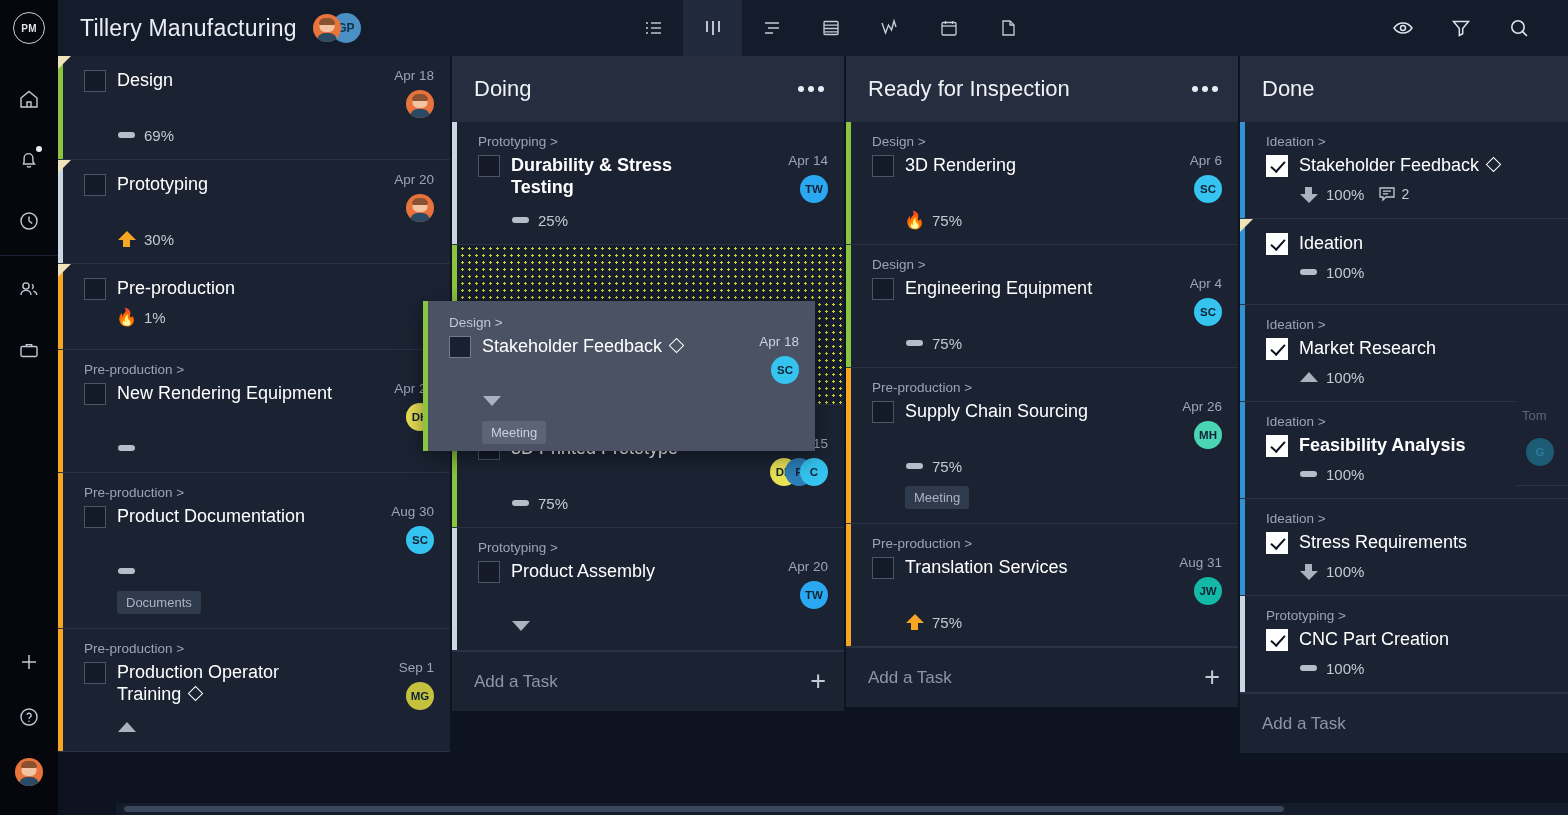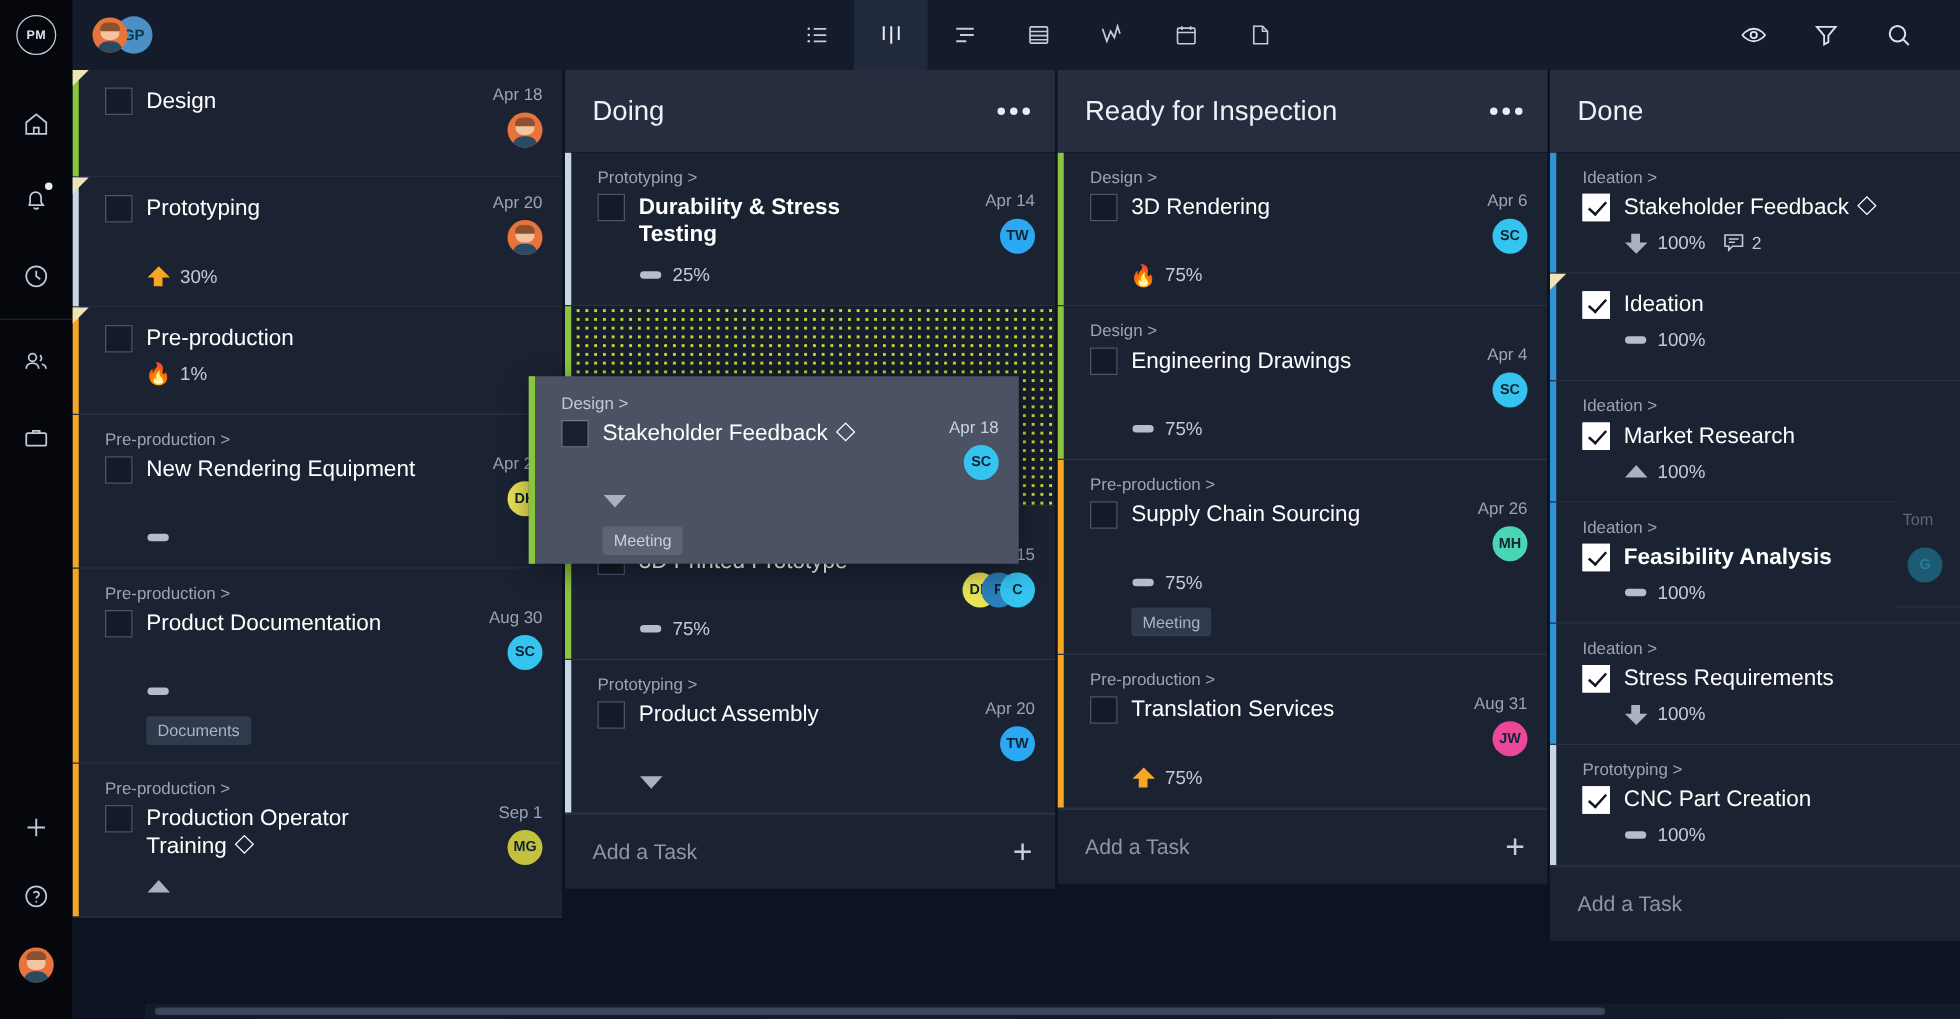--- a/index.html
+++ b/index.html
@@ -269,20 +269,21 @@
         <div class="avatar-photo">
             <span class="hair"></span>
           </div>
       </div>
     </div>
   </div>
 
   <div class="main">
 
     <div class="topbar">
+      <div class="proj-title">Tillery Manufacturing</div>
       <div class="title-avatars">
         <div class="avatar-photo">
             <span class="hair"></span>
           </div>
         <div class="ta gp">GP</div>
       </div>
 
       <div class="view-tabs">
         <div class="view-tab">
           <svg width="22" height="22" viewBox="0 0 22 22" stroke="#c6ccd8" stroke-width="1.4" fill="none">
@@ -367,20 +368,24 @@
                   <div class="tname"><span>Design</span></div>
                   <div class="right-col">
                     <div class="due">Apr 18</div>
                     <div class="av-wrap">
                       <div class="avatar-photo">
                         <span class="hair"></span>
                       </div>
                     </div>
                   </div>
                 </div>
+                <div class="meta">
+                  <span class="pri dash"></span>
+                  <span class="pct">69%</span>
+                </div>
               </div>
               <div class="card">
                 <div class="accent" style="background:#c9d7e4"></div>
                 <div class="fold"></div>
                 <div class="row-main">
                   <div class="cb"></div>
                   <div class="tname"><span>Prototyping</span></div>
                   <div class="right-col">
                     <div class="due">Apr 20</div>
                     <div class="av-wrap">
@@ -556,21 +561,21 @@
                 <div class="meta">
                   <span class="pri fire">🔥</span>
                   <span class="pct">75%</span>
                 </div>
               </div>
               <div class="card">
                 <div class="accent" style="background:#8bc53f"></div>
                 <div class="cat">Design &gt;</div>
                 <div class="row-main">
                   <div class="cb"></div>
-                  <div class="tname"><span>Engineering Drawings</span></div>
+                  <div class="tname"><span>Engineering Equipment</span></div>
                   <div class="right-col">
                     <div class="due">Apr 4</div>
                     <div class="av-wrap">
                       <div class="av" style="background:#35c3ef">SC</div>
                     </div>
                   </div>
                 </div>
                 <div class="meta">
                   <span class="pri dash"></span>
                   <span class="pct">75%</span>
@@ -591,21 +596,21 @@
                 </div><div class="tag">Meeting</div></div>
               <div class="card">
                 <div class="accent" style="background:#f5a623"></div>
                 <div class="cat">Pre-production &gt;</div>
                 <div class="row-main">
                   <div class="cb"></div>
                   <div class="tname"><span>Translation Services</span></div>
                   <div class="right-col">
                     <div class="due">Aug 31</div>
                     <div class="av-wrap">
-                      <div class="av" style="background:#ec4899">JW</div>
+                      <div class="av" style="background:#14b8a6">JW</div>
                     </div>
                   </div>
                 </div>
                 <div class="meta">
                   <span class="pri arrow-up"></span>
                   <span class="pct">75%</span>
                 </div>
               </div>
               <div class="add-task">
                 <span class="lbl">Add a Task</span>

